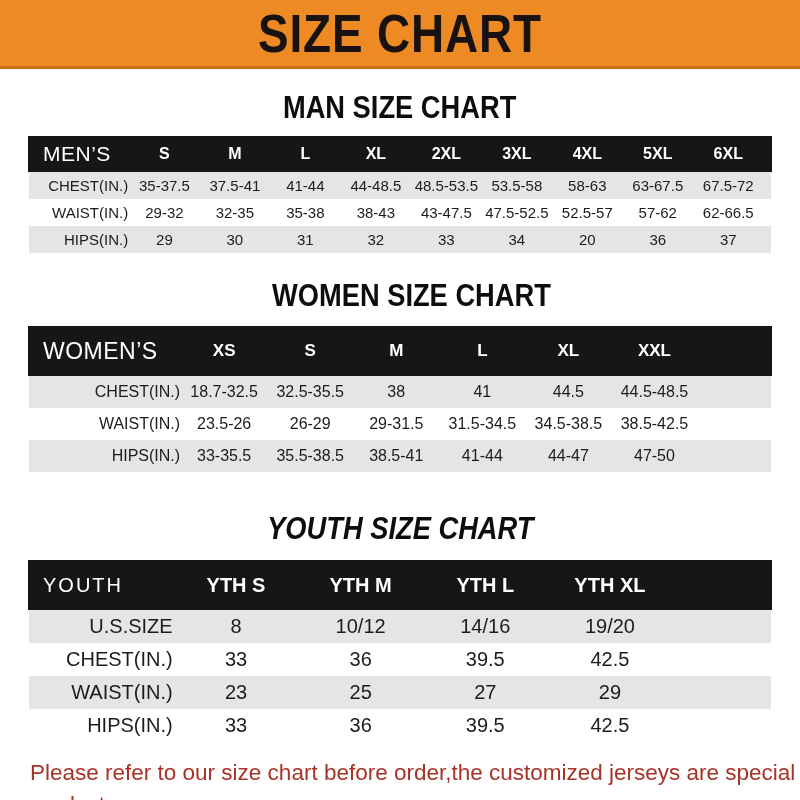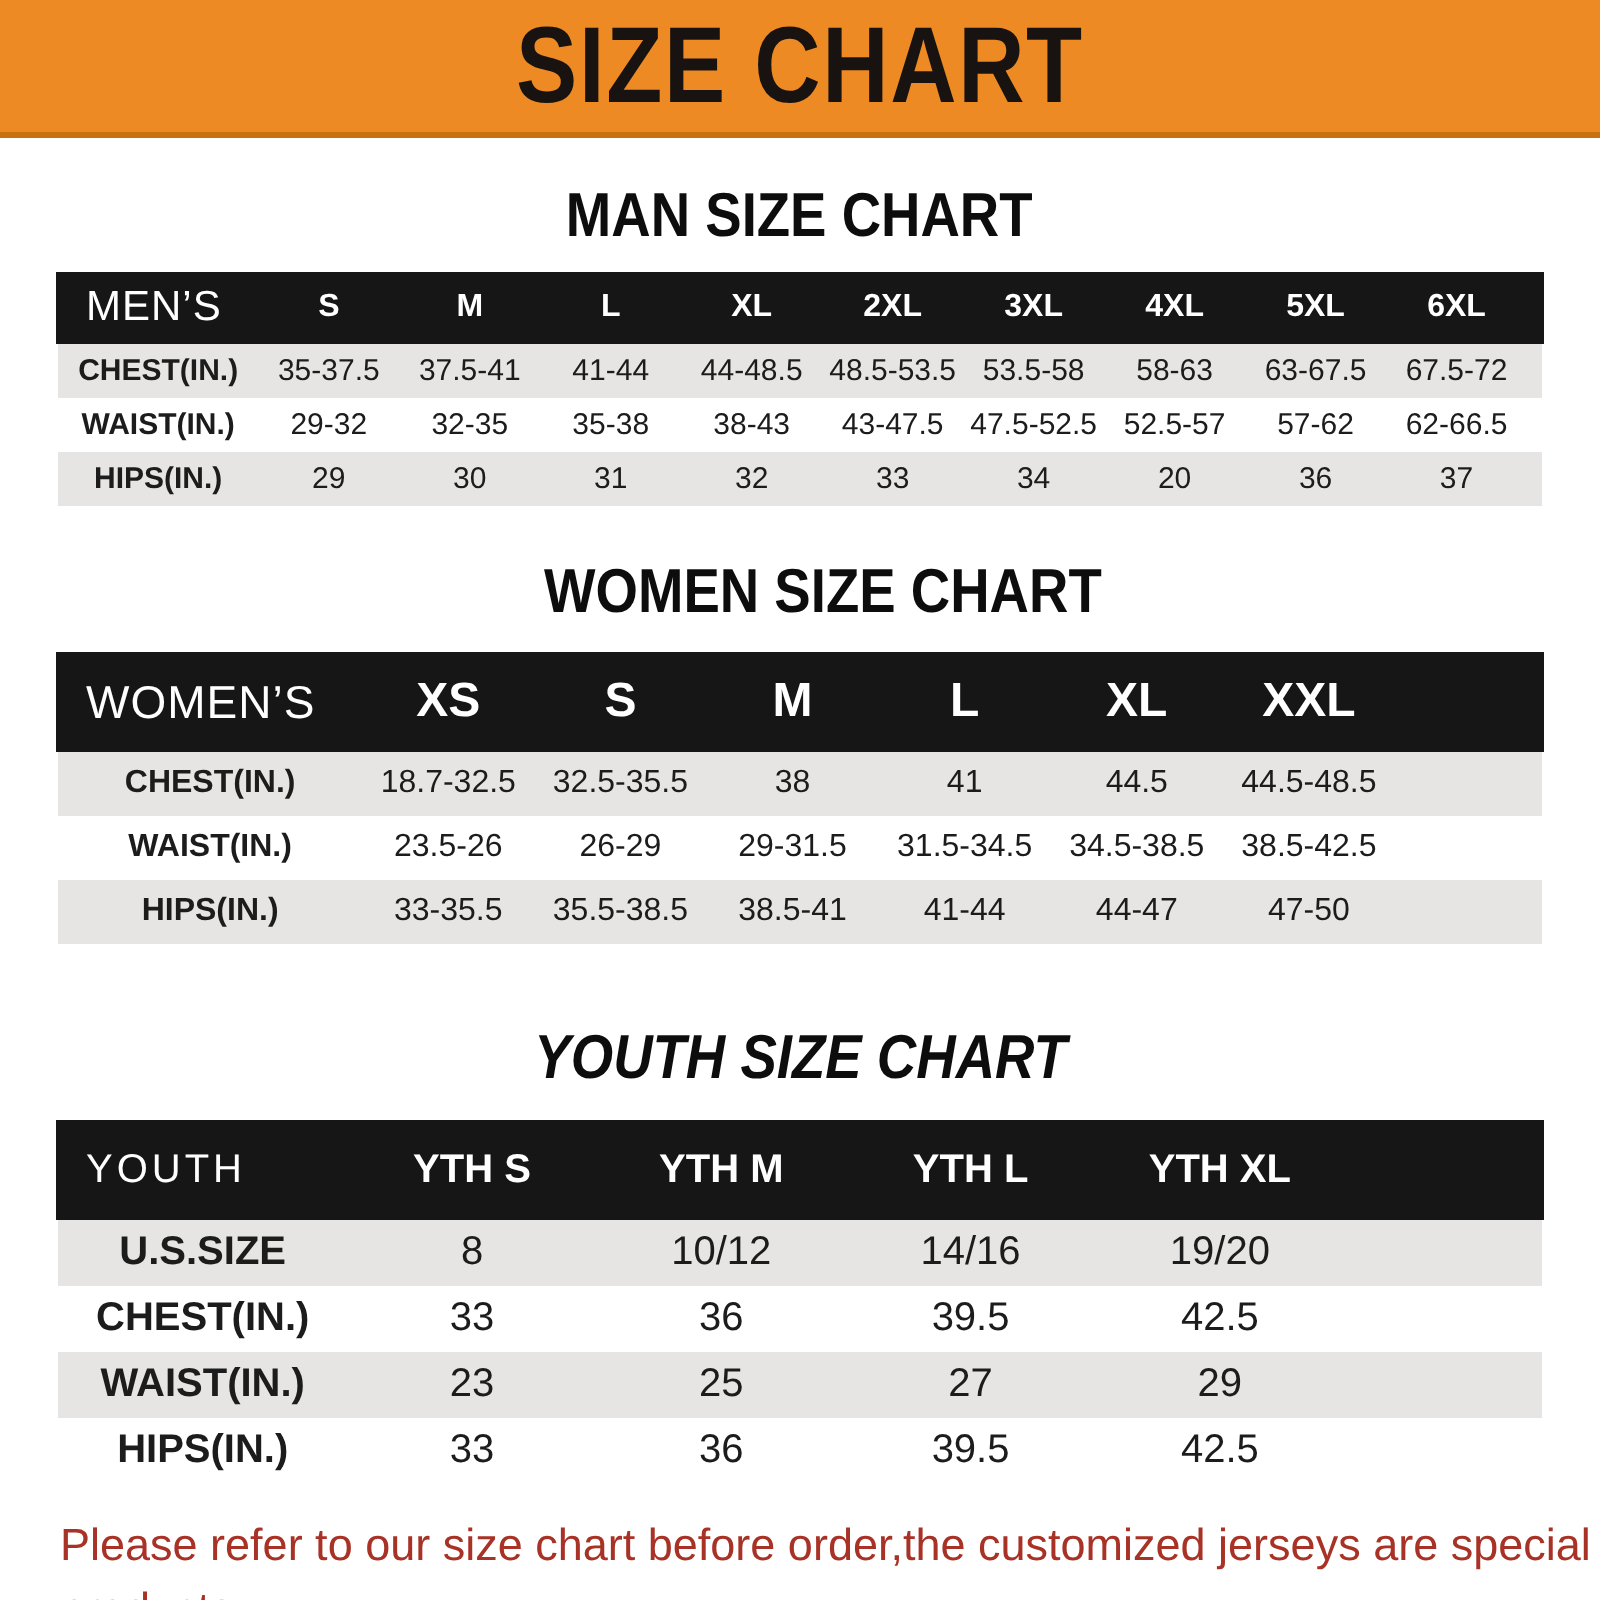--- a/index.html
+++ b/index.html
@@ -76,35 +76,35 @@
     font-weight: 400;
     letter-spacing: 0.5px;
   }
   .size-table tbody td {
     text-align: center;
     color: var(--body-text, #1c1c1c);
     font-weight: 500;
   }
   .size-table tbody tr:nth-child(odd)  td { background: var(--row-alt-bg, #E6E5E3); }
   .size-table tbody tr:nth-child(even) td { background: var(--row-bg, #ffffff); }
-  .size-table td.row-label { font-weight: 700; }
+  .size-table td.row-label { font-weight: 400; text-align: right; }
 
   
   #table-men .col-label  { width: 13.5%; }
   #table-men .col-data   { width: 9.5%;  }
   #table-men .col-spacer { width: 1%;    }
   #table-men thead th { height: 30px; font-size: 16px; }
   #table-men thead th.label-cell { font-size: 21px; }
   #table-men tbody td { height: 25px; font-size: 15px; }
 
   
   #table-women .col-label  { width: 20.5%; }
   #table-women .col-data   { width: 11.6%; }
   #table-women .col-spacer { width: 9.9%;  }
-  #table-women thead th { height: 44px; font-size: 24px; }
+  #table-women thead th { height: 44px; font-size: 17px; }
   #table-women thead th.label-cell { font-size: 23px; }
   #table-women tbody td { height: 30px; font-size: 16px; }
 
   
   #table-youth .col-label  { width: 19.5%; }
   #table-youth .col-data   { width: 16.8%; }
   #table-youth .col-spacer { width: 13.3%; }
   #table-youth thead th { height: 44px; font-size: 20px; }
   #table-youth thead th.label-cell { font-size: 20px; letter-spacing: 2px; }
   #table-youth tbody td { height: 31px; font-size: 20px; }

